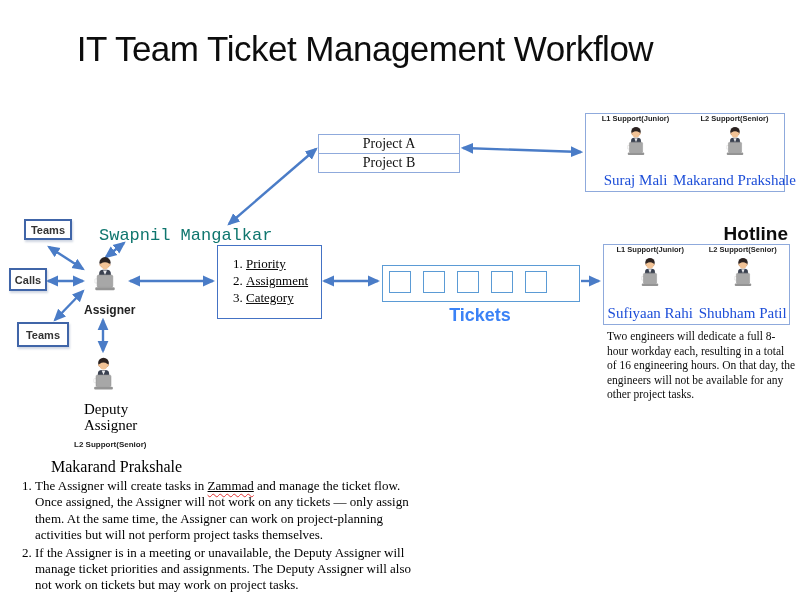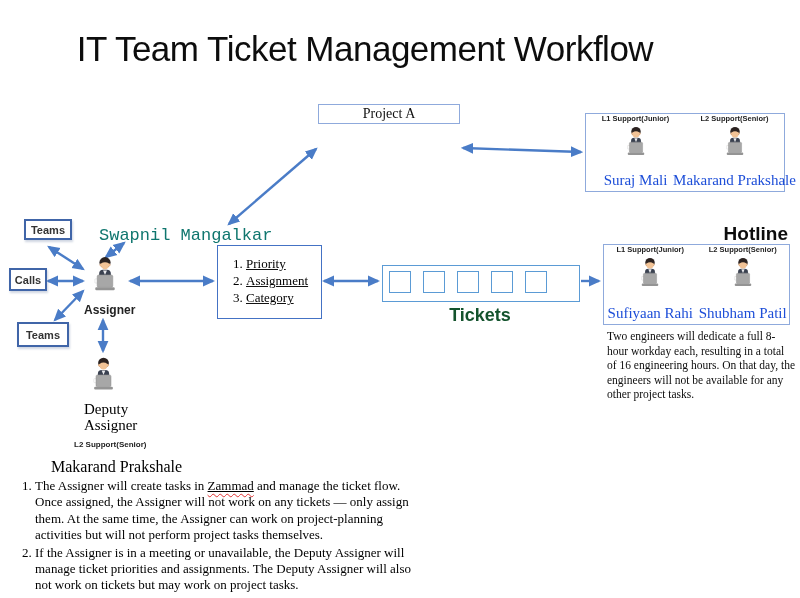--- a/index.html
+++ b/index.html
@@ -7,21 +7,21 @@
           font-family:"Liberation Sans",sans-serif;color:#111;}
   .abs{position:absolute;}
 
   .title{position:absolute;top:20px;left:0;width:712px;text-align:center;
          font-family:"Liberation Sans",sans-serif;font-weight:400;font-size:35px;
          letter-spacing:-0.5px;color:#0d0d0d;margin:9px;}
 
   .arrows{position:absolute;left:0;top:0;pointer-events:none;}
 
   
-  .project-box{left:318px;top:104px;width:142px;}
+  .project-box{left:318px;top:134px;width:142px;}
   .project-row{height:18px;border:1.5px solid #8faadc;background:#fff;margin-top:-1.5px;
                font-family:"Liberation Serif",serif;font-size:14px;line-height:18px;
                text-align:center;color:#111;}
   .project-row:first-child{margin-top:0;}
 
   
   .support-box{border:1.6px solid #8faadc;background:#fff;display:flex;}
   .support-box.top{left:585px;top:113px;width:198px;height:77px;}
   .support-box.hotline{left:603px;top:244px;width:185px;height:79px;}
   .support-col{flex:1;position:relative;display:flex;flex-direction:column;align-items:center;}
@@ -49,21 +49,21 @@
   .assigner-label{left:84px;top:303px;font-size:12px;font-weight:600;color:#222;}
 
   
   .priority-box{left:217px;top:245px;width:103px;height:72px;border:1.6px solid #4472c4;background:#fff;text-decoration:underline;}
   .priority-box ol{margin:9px 0 0 0;padding-left:28px;font-family:"Liberation Serif",serif;
                    font-size:13px;line-height:17px;color:#000;}
 
   
   .tickets-box{left:382px;top:265px;width:196px;height:35px;border:1.5px solid #5b9bd5;background:#fff;}
   .ticket-square{position:absolute;top:5px;width:20px;height:20px;border:1.5px solid #5b9bd5;background:#fff;}
-  .tickets-label{left:382px;top:305px;width:196px;text-align:center;font-size:18px;font-weight:600;color:#14532d;}
+  .tickets-label{left:382px;top:305px;width:196px;text-align:center;font-size:18px;font-weight:600;color:#3b82f6;}
 
   
   .deputy-role{left:84px;top:401px;font-family:"Liberation Serif",serif;font-size:15px;line-height:16px;color:#000;}
   .deputy-support{left:74px;top:440px;font-size:8px;font-weight:600;color:#222;}
   .deputy-name{left:51px;top:458px;font-family:"Liberation Serif",serif;font-size:16px;color:#000;white-space:nowrap;}
 
   
   .notes{left:13px;top:478px;width:404px;}
   .notes ol{margin:0;padding-left:22px;font-family:"Liberation Serif",serif;
             font-size:13px;line-height:16.4px;color:#000;}
@@ -117,20 +117,21 @@
     <g stroke="#4a7cc7" stroke-width="2">
       <line x1="412" y1="281" x2="420" y2="281" marker-end="url(#mE)"></line>
       <line x1="446" y1="281" x2="454" y2="281" marker-end="url(#mE)"></line>
       <line x1="480" y1="281" x2="488" y2="281" marker-end="url(#mE)"></line>
       <line x1="514" y1="281" x2="522" y2="281" marker-end="url(#mE)"></line>
     </g>
   </svg>
 
   <div class="abs project-box">
     <div class="project-row">Project A</div>
+    <div class="project-row">Project B</div>
   </div>
 
   <div class="abs support-box top">
     <div class="support-col">
       <div class="support-label">L1 Support(Junior)</div>
       <svg class="person" width="22" height="31">
           <use href="#person"></use>
         </svg>
       <div class="support-name">Suraj Mali</div>
     </div>

